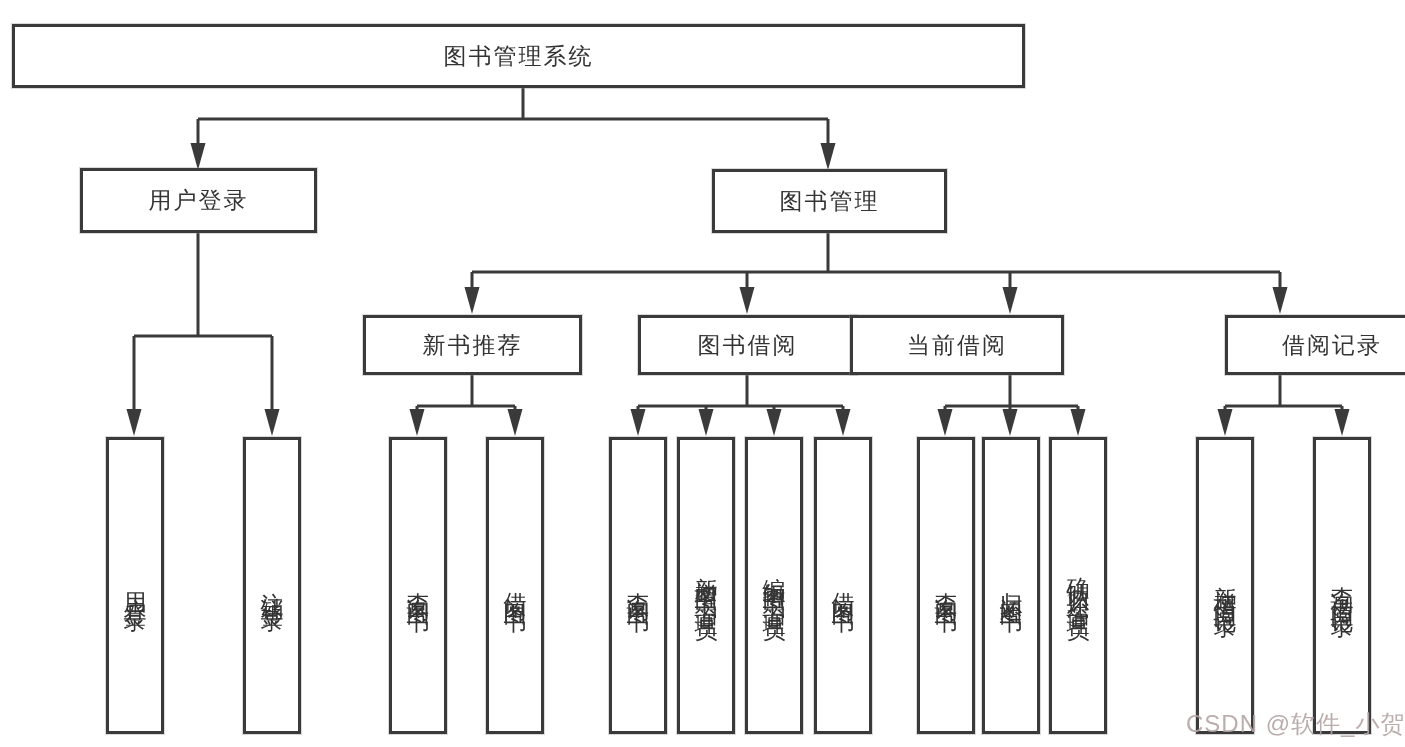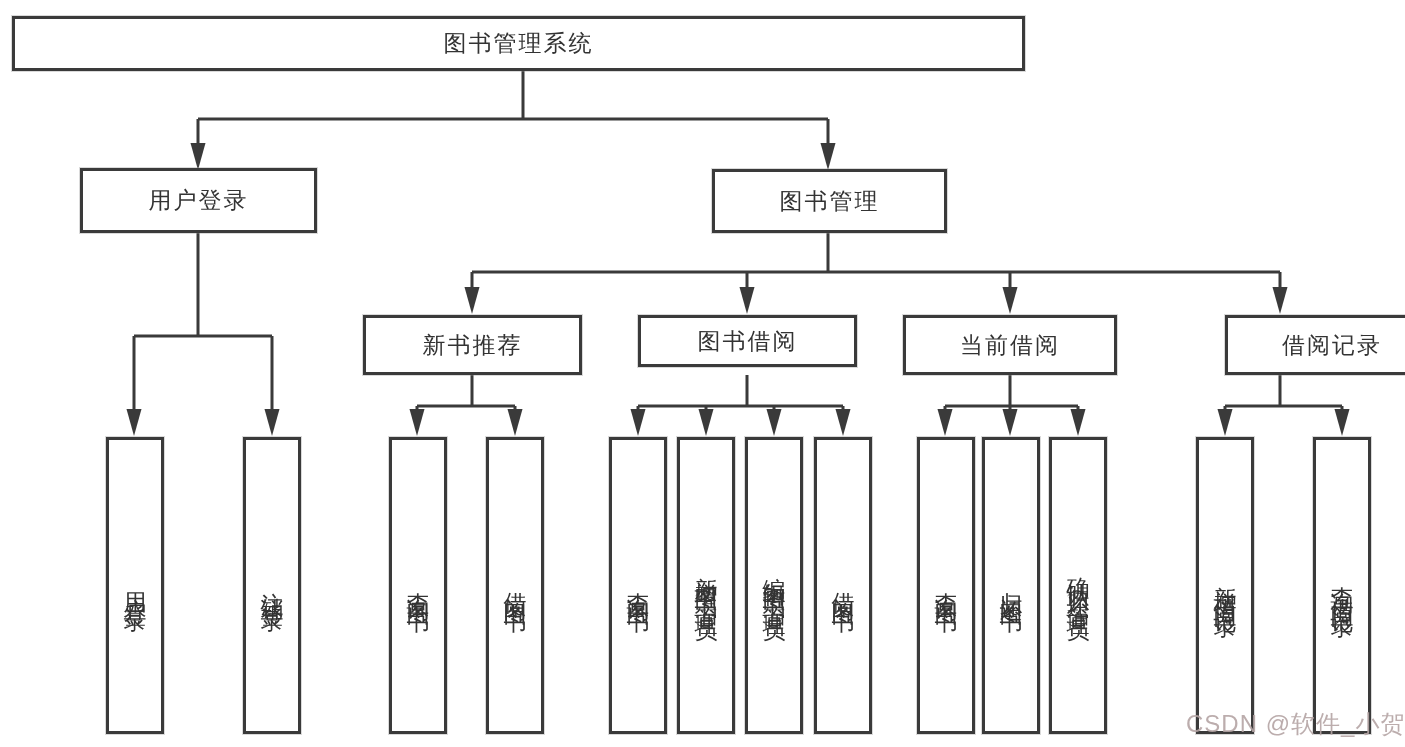--- a/index.html
+++ b/index.html
@@ -82,38 +82,38 @@
       <polygon points="766.5,409 781.5,409 774,436"></polygon>
       <polygon points="835.5,409 850.5,409 843,436"></polygon>
       <polygon points="937.5,409 952.5,409 945,436"></polygon>
       <polygon points="1002.5,409 1017.5,409 1010,436"></polygon>
       <polygon points="1070.5,409 1085.5,409 1078,436"></polygon>
       <polygon points="1217.5,409 1232.5,409 1225,436"></polygon>
       <polygon points="1334.5,409 1349.5,409 1342,436"></polygon>
     </g>
   </svg>
 
-  <div class="node h" style="left:12px;top:16px;width:1013px;height:55px">
+  <div class="node h" style="left:12px;top:24px;width:1013px;height:64px">
     <span>图书管理系统</span>
   </div>
 
   <div class="node h" style="left:80px;top:168px;width:237px;height:65px">
     <span>用户登录</span>
   </div>
   <div class="node h" style="left:363px;top:315px;width:219px;height:60px">
     <span>新书推荐</span>
   </div>
 
   <div class="node h" style="left:712px;top:169px;width:235px;height:64px">
     <span>图书管理</span>
   </div>
-  <div class="node h" style="left:638px;top:315px;width:219px;height:52px">
+  <div class="node h" style="left:638px;top:315px;width:219px;height:60px">
     <span>图书借阅</span>
   </div>
-  <div class="node h" style="left:903px;top:315px;width:214px;height:60px">
+  <div class="node h" style="left:850px;top:315px;width:214px;height:60px">
     <span>当前借阅</span>
   </div>
   <div class="node h" style="left:1225px;top:315px;width:214px;height:60px">
     <span>借阅记录</span>
   </div>
 
   <div class="node v" style="left:106px;top:437px;width:58px;height:297px">
     <span>用户登录</span>
   </div>
   <div class="node v" style="left:243px;top:437px;width:58px;height:297px">

